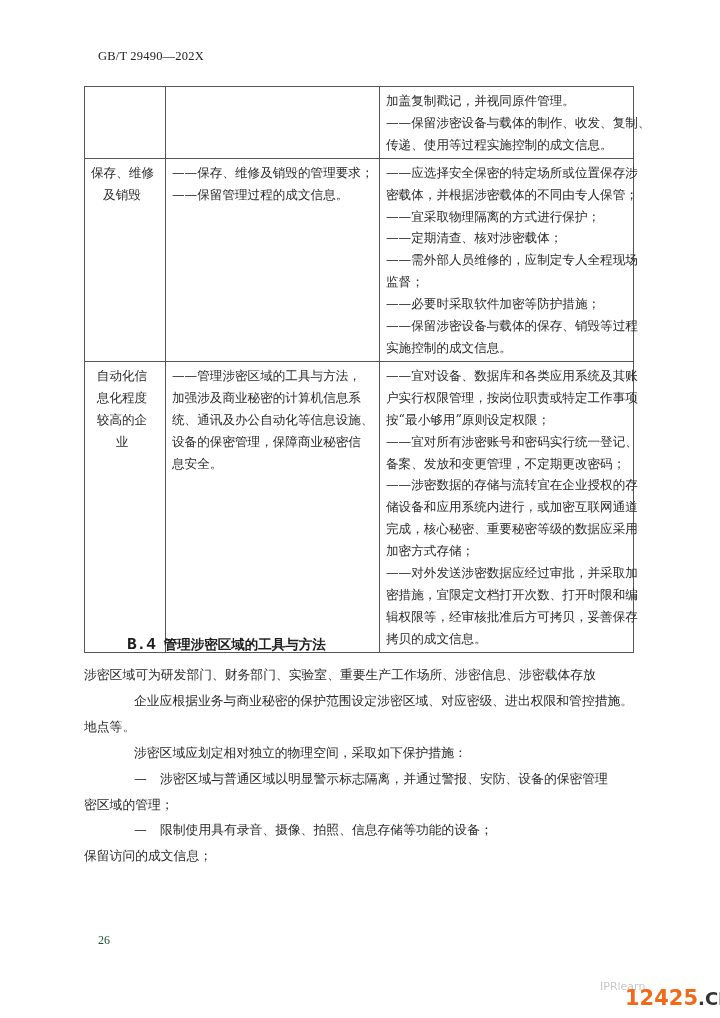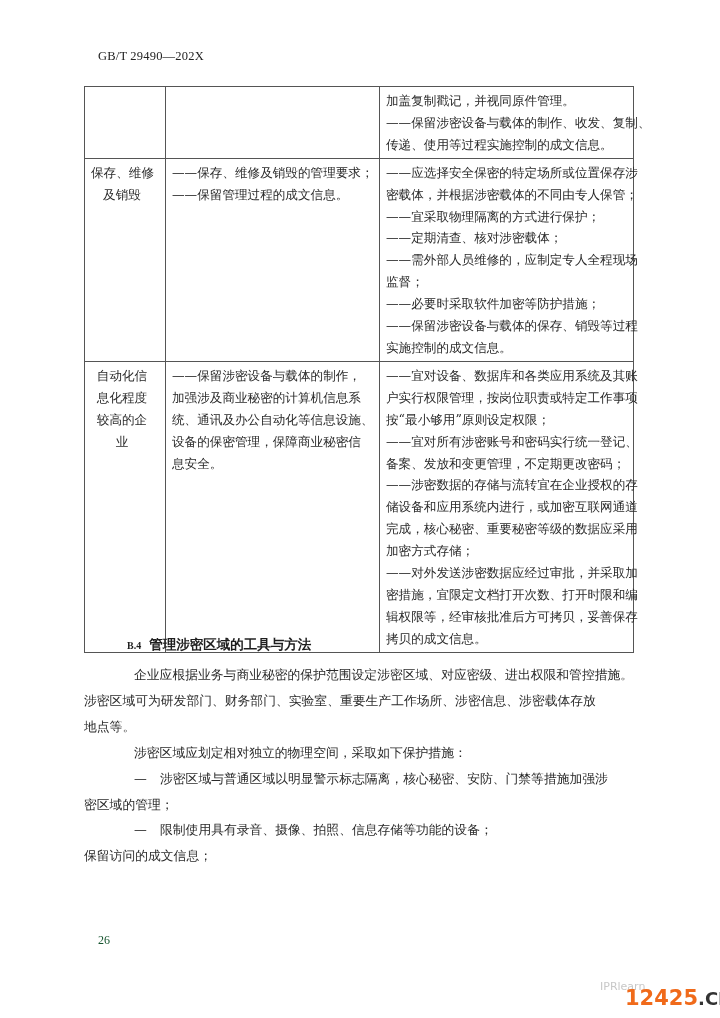--- a/index.html
+++ b/index.html
@@ -10,21 +10,21 @@
   table.spec { position:absolute; left:84px; top:86px; width:550px; border-collapse:collapse;
                table-layout:fixed; font-size:12.6px; }
   table.spec td { border:1.3px solid #555; vertical-align:top; padding:3px 12px 2px 6px;
                   line-height:21.9px; }
   td.c1 { width:62px; text-align:center; padding:3px 3px 2px 3px; }
   td.c2 { width:195px; }
   td.c3 { }
   .line { display:block; white-space:nowrap; overflow:visible; }
   .section { position:absolute; left:127px; top:636px; font-family:"DejaVu Sans",sans-serif;
              font-weight:bold; font-size:13.5px; color:#1e1e1e; }
-  .section .num { font-family:Liberation Serif, serif; margin-right:8px; font-size:10px; }
+  .section .num { font-family:Liberation Mono, monospace; margin-right:8px; font-size:16px; }
   .body-text { position:absolute; left:84px; top:662px; width:552px; font-size:12.8px;
                line-height:25.9px; color:#2a2a2a; }
   .body-text .row { display:block; white-space:nowrap; }
   .indent { padding-left:50px; }
   .dash { padding-left:50px; }
   .dash .mark { display:inline-block; width:26px; }
   .page-num { position:absolute; left:98px; top:933px; font-family:"Liberation Serif",serif;
               font-size:12px; color:#14532d; }
   .watermark { position:absolute; left:625px; top:986px; font-family:"DejaVu Sans",sans-serif;
                font-weight:bold; font-size:21px; }
@@ -71,21 +71,21 @@
     </td>
   </tr>
   <tr style="height:290px;margin-left:32px;">
     <td class="c1">
       <span class="line">自动化信</span>
       <span class="line">息化程度</span>
       <span class="line">较高的企</span>
       <span class="line">业</span>
     </td>
     <td class="c2">
-      <span class="line">——保留涉密设备与载体的制作，</span>
+      <span class="line">——管理涉密区域的工具与方法，</span>
       <span class="line">加强涉及商业秘密的计算机信息系</span>
       <span class="line">统、通讯及办公自动化等信息设施、</span>
       <span class="line">设备的保密管理，保障商业秘密信</span>
       <span class="line">息安全。</span>
     </td>
     <td class="c3">
       <span class="line">——宜对设备、数据库和各类应用系统及其账</span>
       <span class="line">户实行权限管理，按岗位职责或特定工作事项</span>
       <span class="line">按“最小够用”原则设定权限；</span>
       <span class="line">——宜对所有涉密账号和密码实行统一登记、</span>
@@ -101,26 +101,26 @@
     </td>
   </tr>
 </tbody>
   </table>
 
 <div class="section">
   <span class="num">B.4</span><span>管理涉密区域的工具与方法</span>
 </div>
 
 <div class="body-text">
+  <span class="row">涉密区域可为研发部门、财务部门、实验室、重要生产工作场所、涉密信息、涉密载体存放</span>
   <span class="row indent">企业应根据业务与商业秘密的保护范围设定涉密区域、对应密级、进出权限和管控措施。</span>
-  <span class="row">涉密区域可为研发部门、财务部门、实验室、重要生产工作场所、涉密信息、涉密载体存放</span>
   <span class="row">地点等。</span>
   <span class="row indent">涉密区域应划定相对独立的物理空间，采取如下保护措施：</span>
 
-  <span class="row dash"><span class="mark">—</span><span>涉密区域与普通区域以明显警示标志隔离，核心秘密、安防、门禁等措施加强涉</span></span>
+  <span class="row dash"><span class="mark">—</span><span>涉密区域与普通区域以明显警示标志隔离，并通过警报、安防、设备的保密管理</span></span>
   <span class="row">密区域的管理；</span>
 
   <span class="row dash"><span class="mark">—</span><span>限制使用具有录音、摄像、拍照、信息存储等功能的设备；</span></span>
 
   <span class="row">保留访问的成文信息；</span>
 
 </div>
 
 <div class="page-num">26</div>
 

